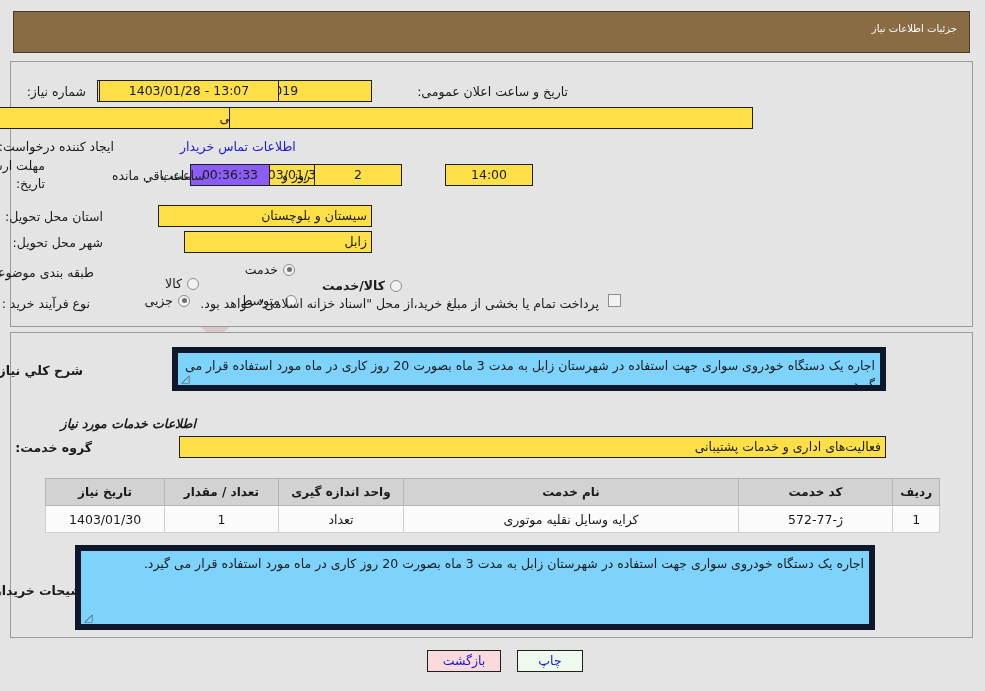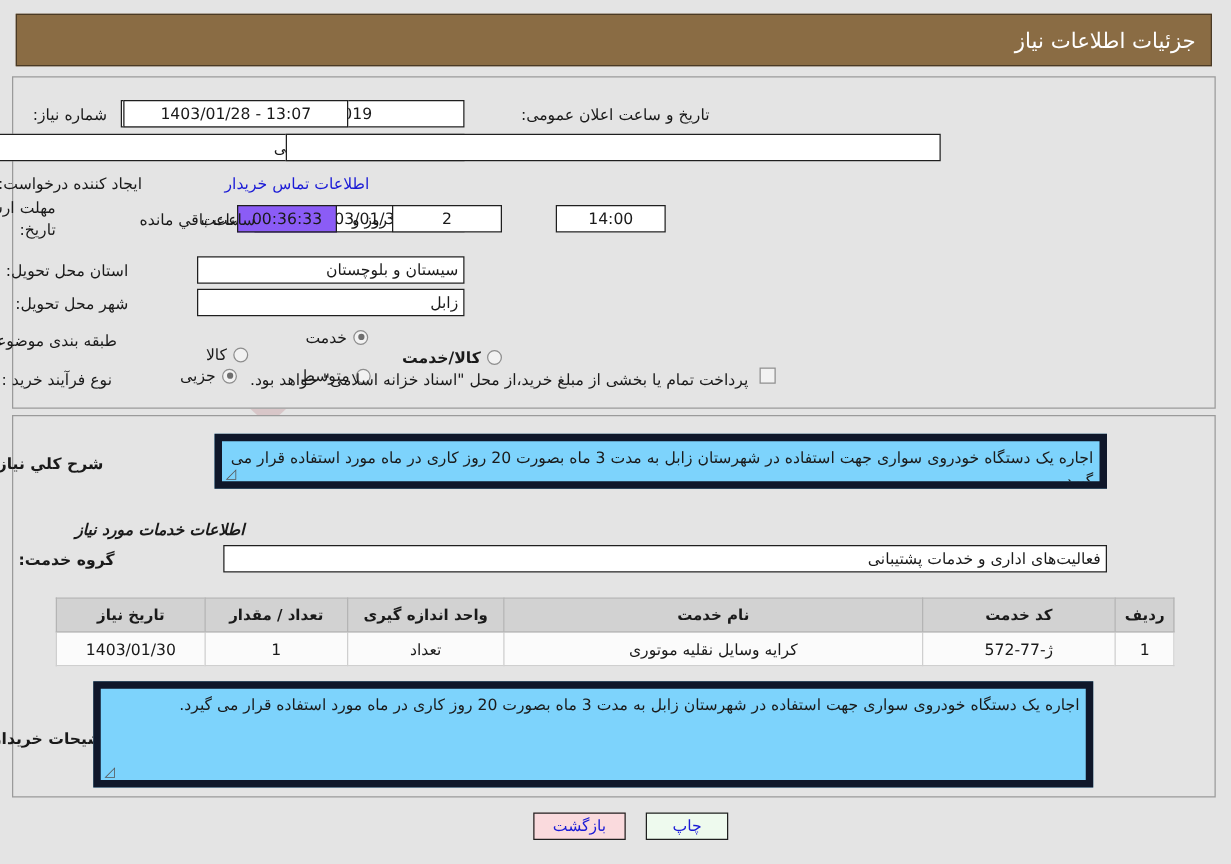--- a/index.html
+++ b/index.html
@@ -73,21 +73,21 @@
     background: #8a6c44;
     border: 1px solid #4a3a25;
     box-sizing: border-box;
     z-index: 10;
   }
   .header-title {
     position: absolute;
     right: 12px;
     top: 11px;
     color: #ffffff;
-    font-size: 17px;
+    font-size: 10px;
     font-weight: normal;
   }
 
   
   .panel {
     position: absolute;
     background: #e4e4e4;
     border: 1px solid #9a9a9a;
     box-sizing: border-box;
     z-index: 8;
@@ -102,21 +102,21 @@
     color: #1a1a1a;
     white-space: nowrap;
     z-index: 12;
   }
   .lbl.bold { font-weight: bold; }
 
   .fld {
     position: absolute;
     box-sizing: border-box;
     border: 1px solid #1f1f1f;
-    background: #ffffff;
+    background: #fde047;
     font-size: 12.5px;
     color: #1a1a1a;
     line-height: 20px;
     height: 22px;
     padding: 0 4px;
     white-space: nowrap;
     overflow: hidden;
     z-index: 12;
     text-align: center;
     font-family: "DejaVu Sans", "Liberation Sans", sans-serif;
@@ -281,21 +281,21 @@
   <div class="fld ltr" style="left:445px; top:164px; width:88px;">14:00</div>
   <div class="fld ltr" style="left:314px; top:164px; width:88px;">2</div>
   <div class="lbl" style="left:282px; top:168px;">روز و</div>
   <div class="fld ltr timer" style="left:190px; top:164px; width:80px;">00:36:33</div>
   <div class="lbl" style="left:112px; top:168px;">ساعت باقي مانده</div>
 
   <div class="lbl" style="right:882px; top:209px;">استان محل تحویل:</div>
   <div class="fld rtl-right" style="right:613px; top:205px; width:214px;">سیستان و بلوچستان</div>
 
   <div class="lbl" style="right:882px; top:235px;">شهر محل تحویل:</div>
-  <div class="fld rtl-right" style="right:613px; top:231px; width:214px;">زابل</div>
+  <div class="fld rtl-right" style="right:613px; top:231px; width:188px;">زابل</div>
 
   <div class="lbl" style="right:891px; top:265px;">طبقه بندی موضوعی:</div>
   <div class="radio-group" style="right:0; top:0; left:0;">
     <div class="radio-item" style="right:786px; top:276px;">
       <span class="radio-dot"></span>
       <span>کالا</span>
     </div>
     <div class="radio-item" style="right:690px; top:262px;">
       <span class="radio-dot on"></span>
       <span>خدمت</span>

